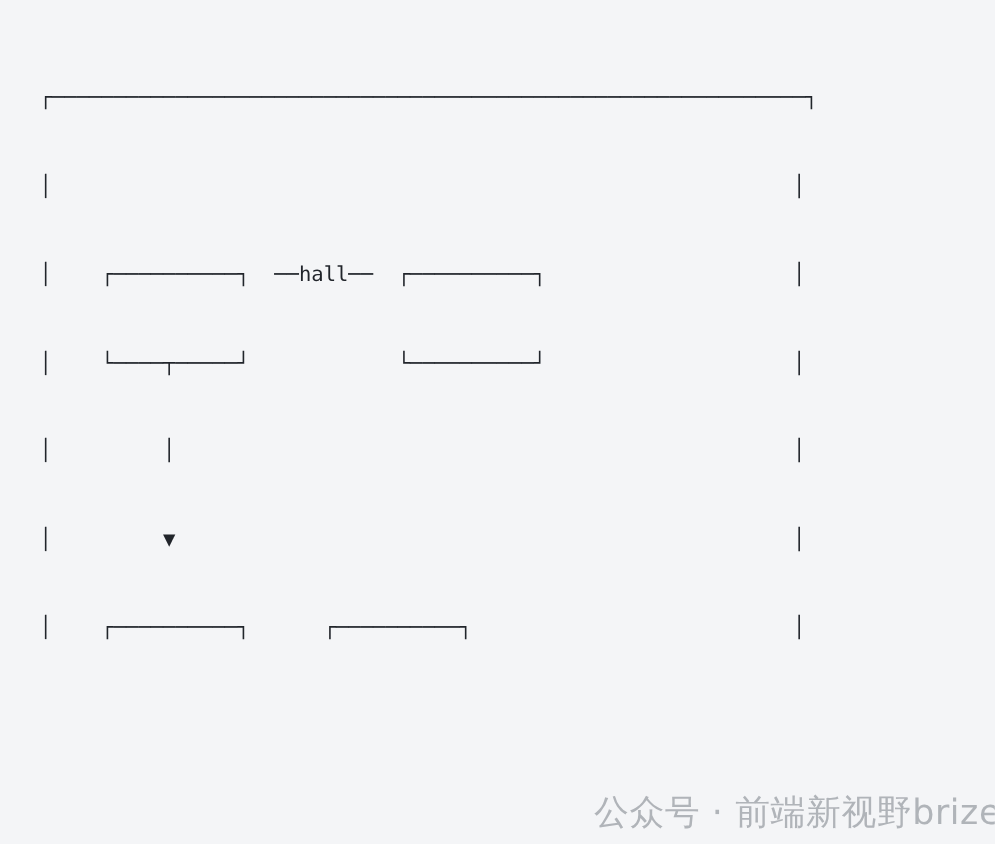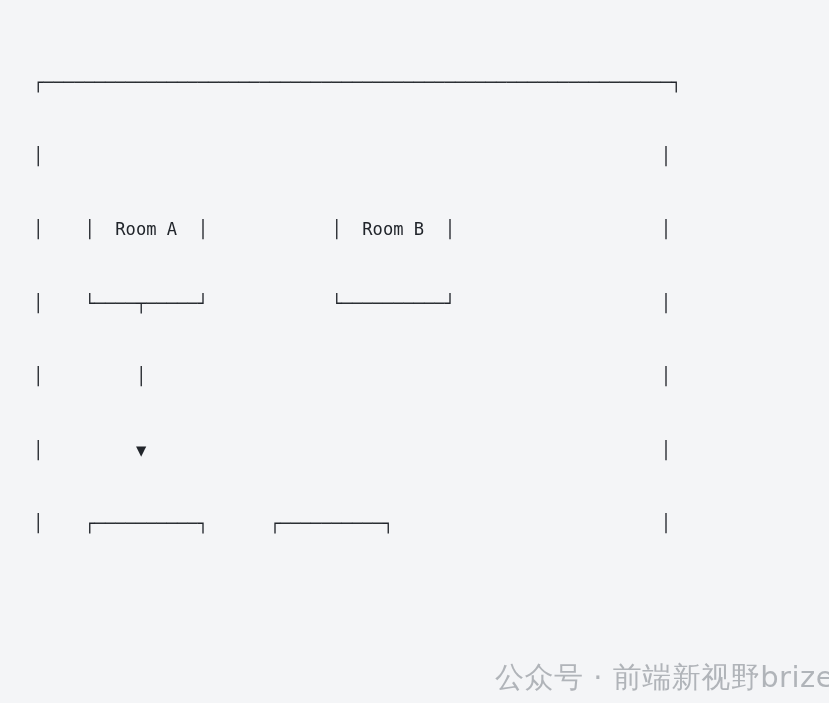--- a/index.html
+++ b/index.html
@@ -37,21 +37,21 @@
     flex-direction: column;
   }
   .watermark svg { display: block; }
 </style>
 </head>
 <body>
 
 <div class="ascii">
   <div class="row">┌─────────────────────────────────────────────────────────────┐</div>
   <div class="row">│                                                            │</div>
-  <div class="row">│    │  Room A  │            │  Room B  │                    │</div>
+  <div class="row">│    ┌──────────┐  ──hall──  ┌──────────┐                    │</div>
   <div class="row">│    └────┬─────┘            └──────────┘                    │</div>
   <div class="row">│         │                                                  │</div>
   <div class="row">│         ▼                                                  │</div>
   <div class="row">│    ┌──────────┐      ┌──────────┐                          │</div>
   
   
   
   
   
   

